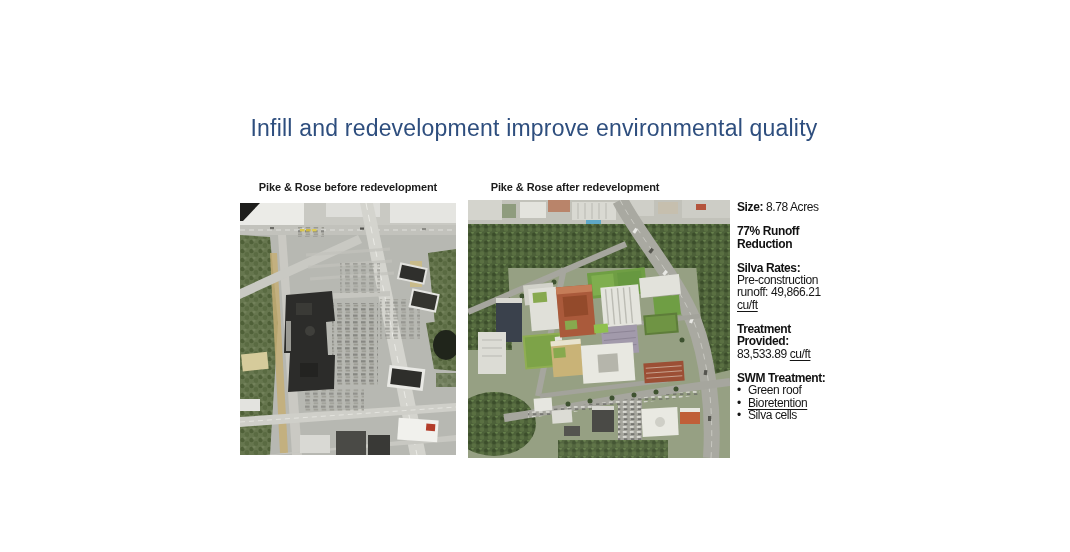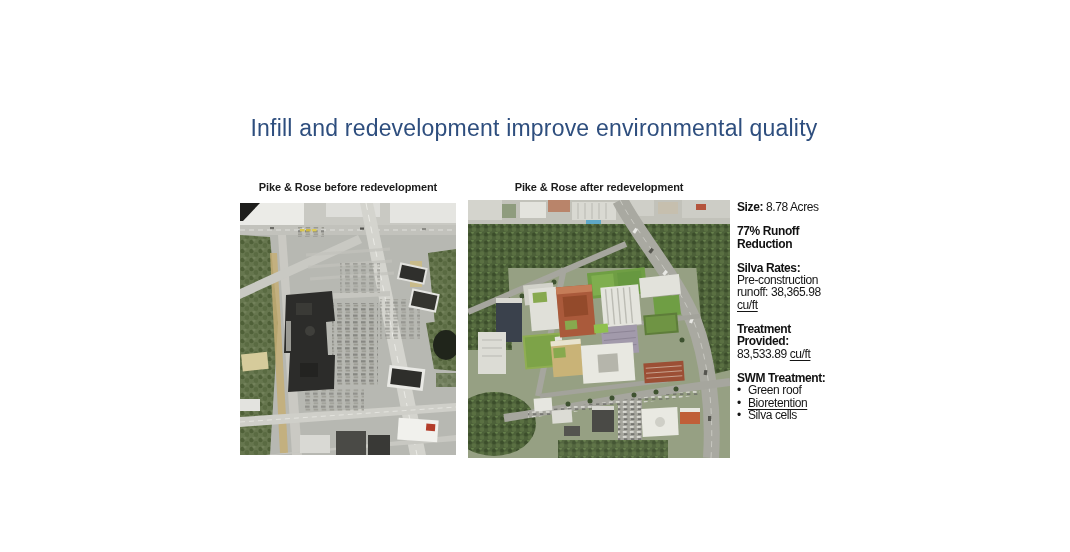--- a/index.html
+++ b/index.html
@@ -14,21 +14,21 @@
     position:absolute;left:224px;top:114px;width:620px;margin:0;
     text-align:center;font-size:23px;line-height:29px;font-weight:400;
     color:#2e4e7e;letter-spacing:.2px;
   }
   .caption{
     position:absolute;top:181px;margin:0;
     font-size:11px;font-weight:700;color:#1c1c1c;text-align:center;
     letter-spacing:-.1px;white-space:nowrap;
   }
   .caption-before{left:240px;width:216px;}
-  .caption-after{left:468px;width:262px;}
+  .caption-after{left:444px;width:262px;}
   .photo{position:absolute;overflow:hidden;background:#b7b8b2;}
   .photo-before{left:240px;top:203px;width:216px;height:252px;}
   .photo-after{left:468px;top:200px;width:262px;height:258px;}
   .photo svg{display:block;width:100%;height:100%;}
   .stats{
     position:absolute;left:737px;top:201px;width:96px;
     font-size:12px;line-height:12.3px;letter-spacing:-.4px;color:#151515;
   }
   .stats .blk{margin:0 0 12px 0;}
   .stats b{font-weight:700;color:#111;}
@@ -323,21 +323,21 @@
       <b>Size:</b>
       <span>8.78 Acres</span>
     </p>
 
     <p class="blk">
       <b>77% Runoff Reduction</b>
     </p>
 
     <p class="blk">
       <b class="lbl-block">Silva Rates:</b>
-      <span>Pre-construction runoff: 38,365.98</span>
+      <span>Pre-construction runoff: 49,866.21</span>
       <span class="sp">cu/ft</span>
     </p>
 
     <p class="blk">
       <b>Treatment Provided:</b>
       <span>83,533.89</span>
       <span class="sp">cu/ft</span>
     </p>
 
 

